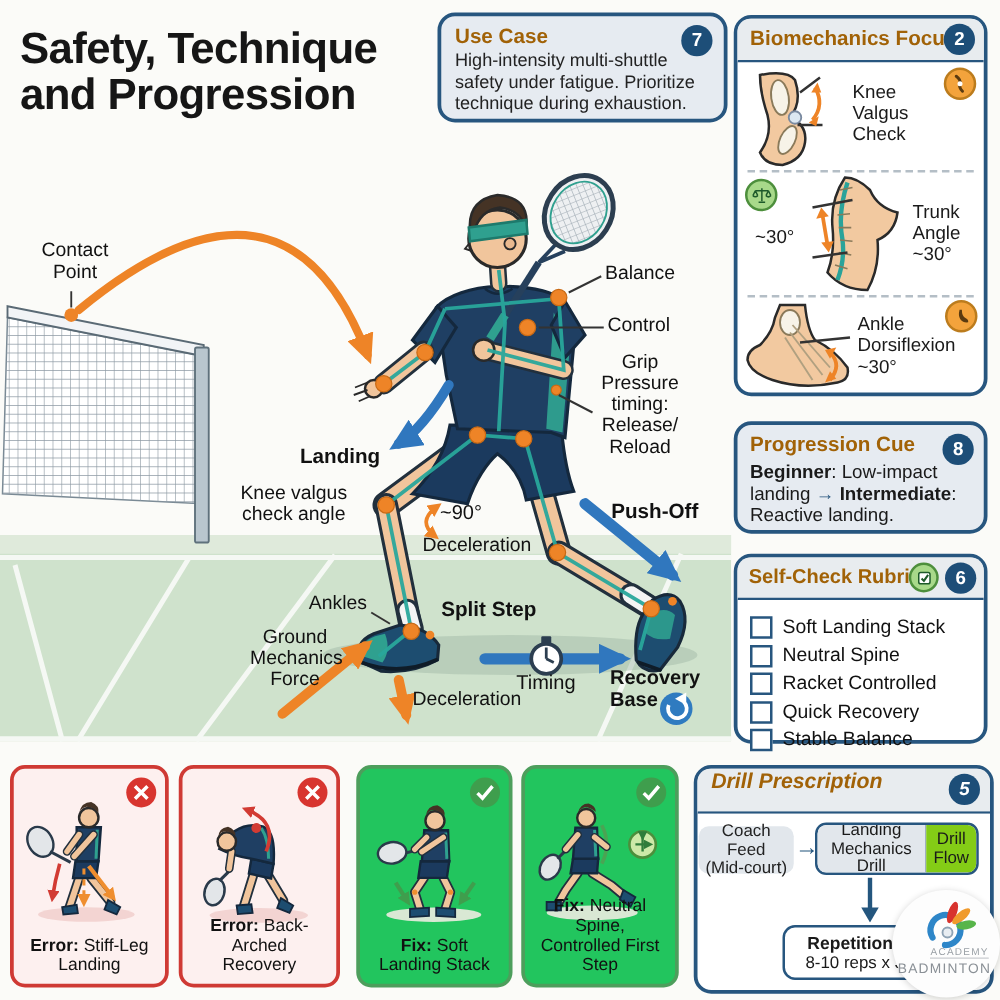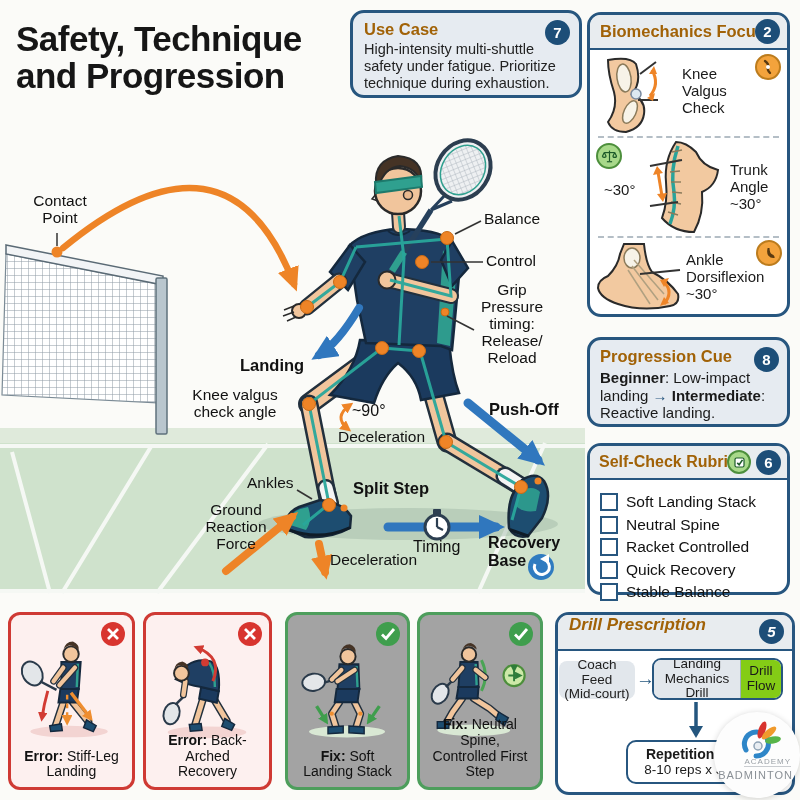--- a/index.html
+++ b/index.html
@@ -20,21 +20,21 @@
   .bio-sep{border-top:2px dashed #b4bec6;margin:0 8px;}
   .bio-label{position:absolute;font-size:15px;line-height:1.12;color:#1a1a1a;}
   .ic{position:absolute;border-radius:50%;box-sizing:border-box;display:flex;align-items:center;justify-content:center;}
   .ic.orange{background:#f3a33c;border:2px solid #bc7c1d;}
   .ic.green{background:#a8d98a;border:2px solid #4d8f3c;}
   .chk-row{display:flex;align-items:center;gap:8px;height:22.5px;}
   .chk-box{width:14px;height:14px;border:2px solid #27567f;background:#fff;flex:0 0 auto;}
   .chk-txt{font-size:15.5px;color:#111;}
   .panel{position:absolute;top:612px;height:178px;border-radius:12px;border:3px solid;box-sizing:border-box;}
   .panel.err{border-color:#cf3a34;background:#fdf0ef;}
-  .panel.fix{border-color:#4d9e5c;background:#a3a3a3;}
+  .panel.fix{border-color:#4d9e5c;background:#22c55e;}
   .pbadge{position:absolute;top:6px;right:6px;width:26px;height:26px;}
   .fig{position:absolute;top:18px;left:0;width:100%;height:110px;}
   .cap{position:absolute;bottom:7px;left:0;width:100%;text-align:center;font-size:14px;line-height:1.12;color:#111;padding:0 4px;box-sizing:border-box;}
   .flowbox{position:absolute;box-sizing:border-box;font-size:13.5px;line-height:1.1;text-align:center;}
   #coachfeed{background:#e2e7ec;border-radius:8px;display:flex;align-items:center;justify-content:center;padding:2px 4px;color:#222;}
   #drillbox{border:2.5px solid #27567f;border-radius:9px;overflow:hidden;display:flex;background:#fff;}
   #drillbox .cellL{flex:1;background:#e2e7ec;display:flex;align-items:center;justify-content:center;padding:15px 3px;border-right:1.5px solid #9fb0bf;}
   #drillbox .cellR{width:40px;display:flex;align-items:center;justify-content:center;background:#84cc16;}
   #repbox{border:2.5px solid #27567f;border-radius:10px;background:#fff;display:flex;flex-direction:column;align-items:center;justify-content:center;line-height:1.2;}
   #logo{position:absolute;left:714px;top:712px;width:86px;height:86px;border-radius:50%;background:#fdfdfd;box-shadow:0 1px 6px rgba(0,0,0,0.18);z-index:5;}
@@ -221,21 +221,21 @@
     <div>Knee valgus</div>
       <div>check angle</div>
   </div>
   <div class="lbl" style="left:352px;top:402px;font-size:16px;">~90°</div>
   <div class="lbl" style="left:338px;top:428px;">Deceleration</div>
   <div class="lbl bold" style="left:489px;top:400px;">Push-Off</div>
   <div class="lbl" style="left:247px;top:474px;">Ankles</div>
   <div class="lbl bold" style="left:353px;top:479px;">Split Step</div>
   <div class="lbl wrap" style="left:200px;top:501px;width:72px;">
     <div>Ground</div>
-      <div>Reaction</div>
+      <div>Mechanics</div>
       <div>Force</div>
   </div>
   <div class="lbl" style="left:330px;top:551px;">Deceleration</div>
   <div class="lbl" style="left:413px;top:538px;font-size:16px;">Timing</div>
   <div class="lbl bold" style="left:488px;top:534px;white-space:normal;width:80px;line-height:1.12;font-size:16px;">
     <div>Recovery</div>
       <div>Base</div>
   </div>
 
   <div class="card card-tint" style="left:350px;top:10px;width:232px;height:88px;padding:7px 11px;">

